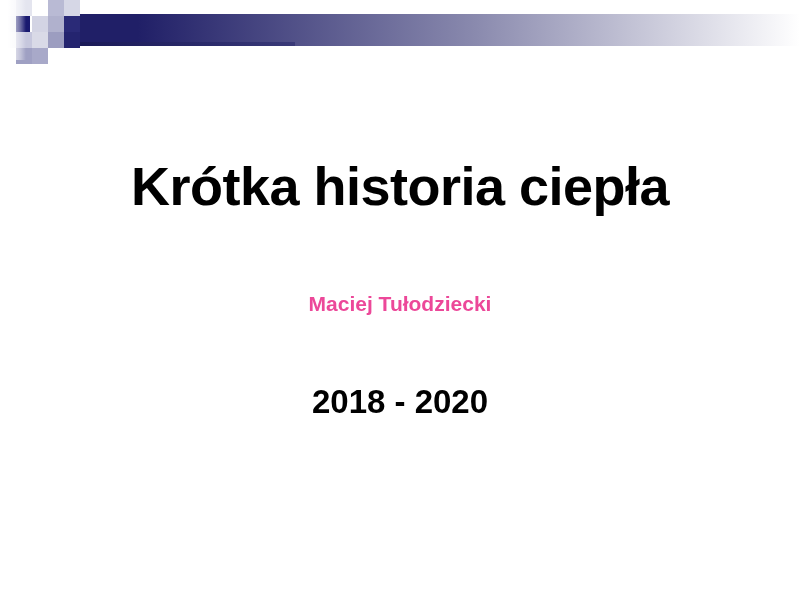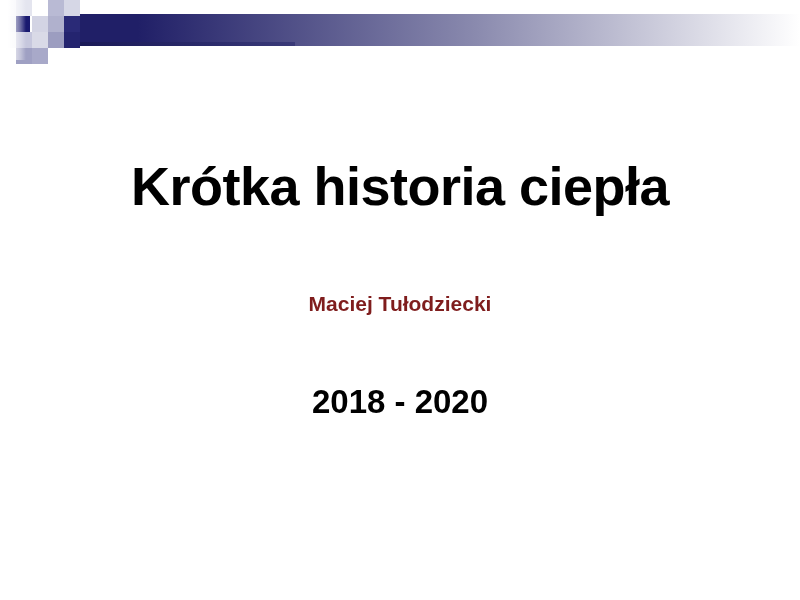--- a/index.html
+++ b/index.html
@@ -160,18 +160,18 @@
 
     <div id="gradient-bar" style="background: linear-gradient(to right, rgb(32, 31, 103) 0%, rgb(32, 31, 103) 8%, rgb(138, 138, 174) 55%, rgb(255, 255, 255) 100%);"></div>
     <div id="gradient-bar-edge"></div>
 
     <div id="left-fade"></div>
   </div>
 
   <div id="title-block">
     <div id="slide-title" style="color: rgb(0, 0, 0);">Krótka historia ciepła</div>
 
-    <div id="slide-author" style="color: #7f1d1d;">Maciej Tułodziecki</div>
+    <div id="slide-author" style="color: #ec4899;">Maciej Tułodziecki</div>
 
     <div id="slide-daterange" style="color: rgb(0, 0, 0);">2018 - 2020</div>
   </div>
 
 </div>
 
 </body></html>

